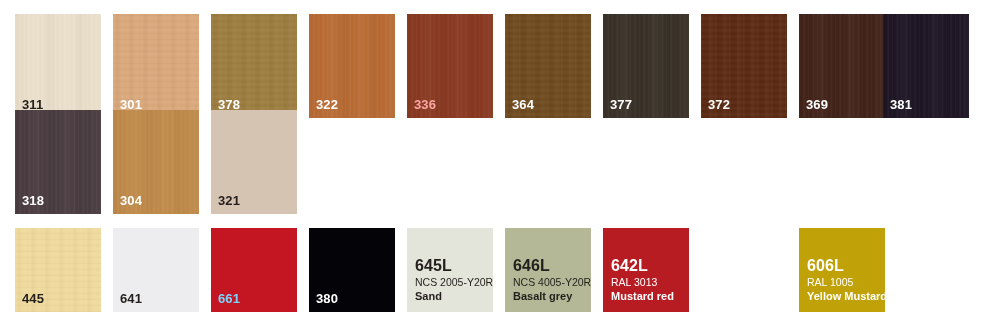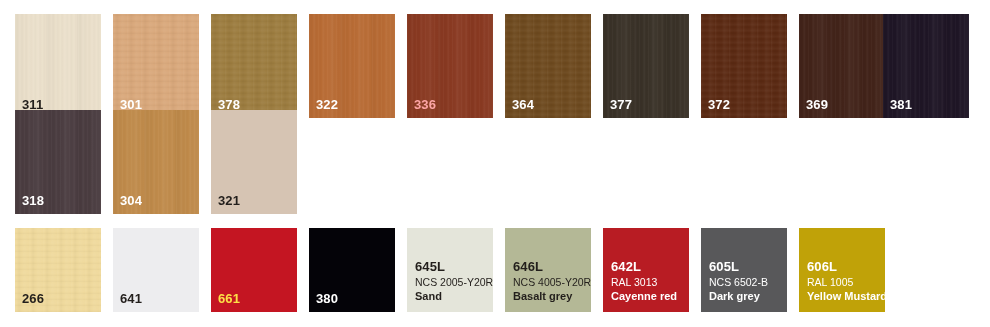--- a/index.html
+++ b/index.html
@@ -101,21 +101,21 @@
   
   .swatch-spec {
     position: absolute;
     left: 8px;
     bottom: 8px;
     line-height: 1.32;
     white-space: nowrap;
   }
   .spec-code {
     display: block;
-    font-size: 13px;
+    font-size: 16px;
     font-weight: bold;
     letter-spacing: 0.1px;
   }
   .spec-standard {
     display: block;
     font-size: 10.5px;
     font-weight: normal;
   }
   .spec-name {
     display: block;
@@ -192,29 +192,29 @@
       </div>
       <div class="swatch" style="left: 211px; background: rgb(214, 196, 179);">
         <div class="swatch-fill" style="background: rgb(214, 196, 179);"></div>
         <div class="swatch-code" style="color: rgb(35, 31, 28);">321</div>
       </div>
     </div>
     <div class="swatch-row row-3" style="top: 228px;">
       <div class="swatch" style="left: 15px; background: rgb(239, 217, 156);">
         <div class="swatch-fill" style="background: rgb(239, 217, 156);"></div>
         <div class="grain flecked"></div>
-        <div class="swatch-code" style="color: rgb(35, 31, 28);">266</div>
+        <div class="swatch-code" style="color: rgb(35, 31, 28);">445</div>
       </div>
       <div class="swatch" style="left: 113px; background: rgb(237, 237, 239);">
         <div class="swatch-fill" style="background: rgb(237, 237, 239);"></div>
         <div class="swatch-code" style="color: rgb(35, 31, 28);">641</div>
       </div>
       <div class="swatch" style="left: 211px; background: rgb(196, 21, 34);">
         <div class="swatch-fill" style="background: rgb(196, 21, 34);"></div>
-        <div class="swatch-code" style="color: #fde047; margin-top: 16px;">661</div>
+        <div class="swatch-code" style="color: #7dd3fc; margin-top: 16px;">661</div>
       </div>
       <div class="swatch" style="left: 309px; background: rgb(4, 3, 8);">
         <div class="swatch-fill" style="background: rgb(4, 3, 8);"></div>
         <div class="swatch-code" style="color: rgb(255, 255, 255);">380</div>
       </div>
       <div class="swatch" style="left: 407px; background: rgb(228, 229, 218);">
         <div class="swatch-fill" style="background: rgb(228, 229, 218);"></div>
         <div class="swatch-spec" style="color: rgb(35, 31, 28);">
           <span class="spec-code">645L</span>
           <span class="spec-standard">NCS 2005-Y20R</span>
@@ -227,29 +227,21 @@
           <span class="spec-code">646L</span>
           <span class="spec-standard">NCS 4005-Y20R</span>
           <span class="spec-name">Basalt grey</span>
         </div>
       </div>
       <div class="swatch" style="left: 603px; background: #6d28d9;">
         <div class="swatch-fill" style="background: rgb(184, 28, 35);"></div>
         <div class="swatch-spec" style="color: rgb(255, 255, 255);">
           <span class="spec-code">642L</span>
           <span class="spec-standard">RAL 3013</span>
-          <span class="spec-name">Cayenne red</span>
-        </div>
-      </div>
-      <div class="swatch" style="left: 701px; background: rgb(88, 88, 90);">
-        <div class="swatch-fill" style="background: rgb(88, 88, 90);"></div>
-        <div class="swatch-spec" style="color: rgb(255, 255, 255);">
-          <span class="spec-code">605L</span>
-          <span class="spec-standard">NCS 6502-B</span>
-          <span class="spec-name">Dark grey</span>
+          <span class="spec-name">Mustard red</span>
         </div>
       </div>
       <div class="swatch" style="left: 799px; background: #404040; padding-left: 28px;">
         <div class="swatch-fill" style="background: rgb(192, 162, 8);"></div>
         <div class="swatch-spec" style="color: rgb(255, 255, 255);">
           <span class="spec-code">606L</span>
           <span class="spec-standard">RAL 1005</span>
           <span class="spec-name">Yellow Mustard</span>
         </div>
       </div>

